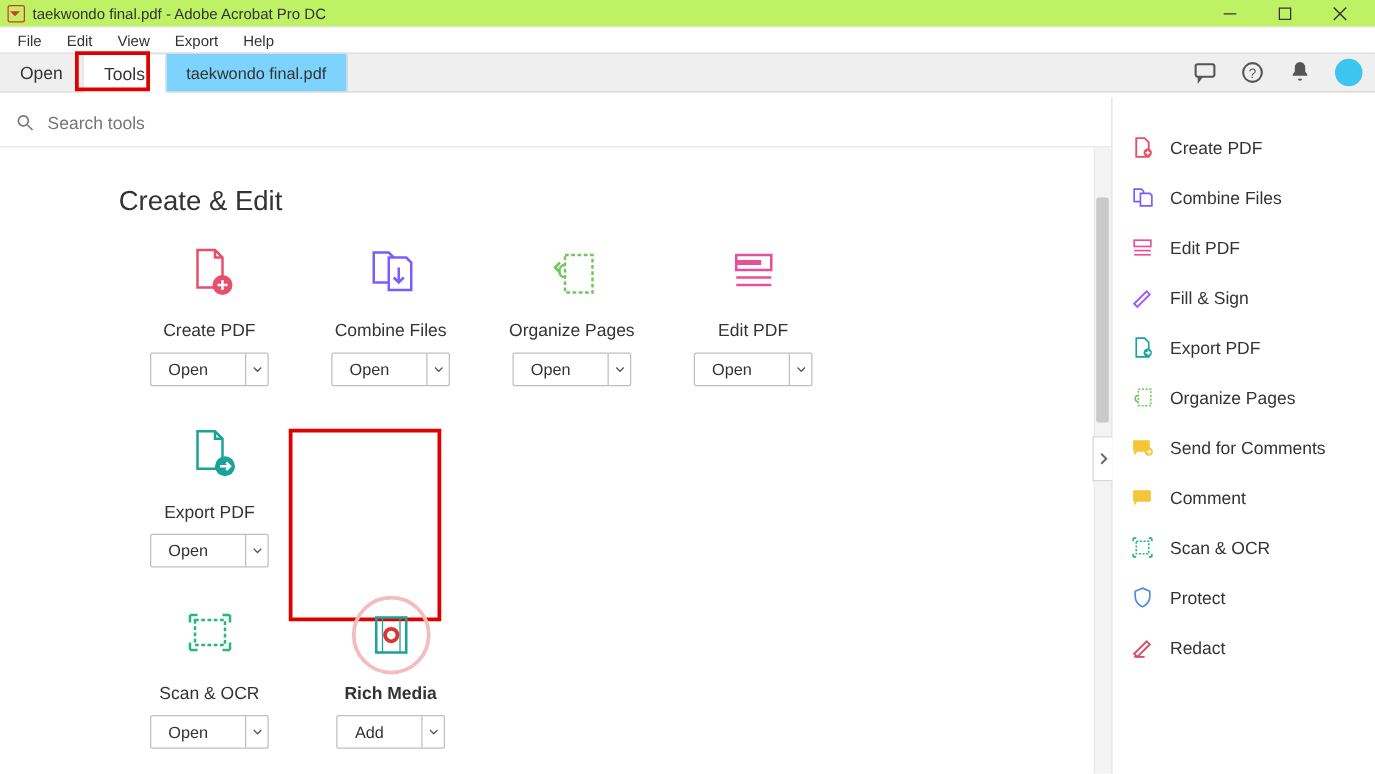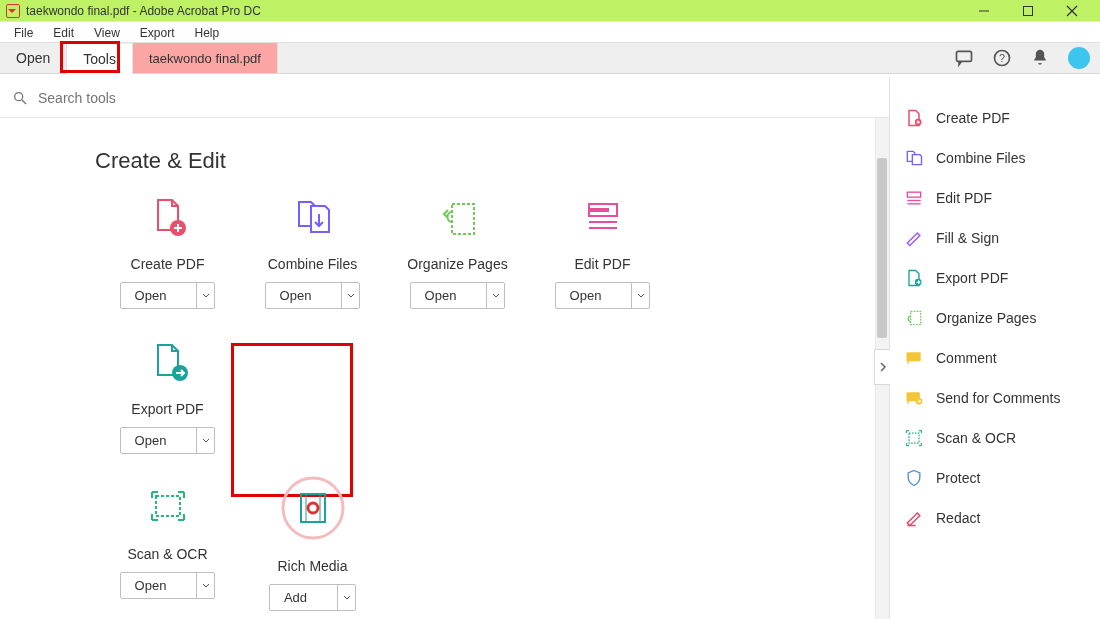--- a/index.html
+++ b/index.html
@@ -15,21 +15,21 @@
   .winbtn svg { width:12px; height:12px; }
 
   
   .menubar { height: 20px; display:flex; align-items:flex-end; padding: 0 4px; background:#fff; font-size:12px; }
   .menubar span { padding: 2px 10px; cursor:pointer; }
 
   
   .tabstrip { height: 32px; background:#efefef; border-top:1px solid #e0e0e0; border-bottom:1px solid #d8d8d8; display:flex; align-items:stretch; }
   .tabstrip .tab { padding: 0 16px; display:flex; align-items:center; font-size:14px; color:#333; cursor:pointer; border-right:1px solid #e0e0e0; background:#efefef; }
   .tabstrip .tab.active { background:#fff; border-bottom:1px solid #fff; position:relative; top:1px; }
-  .tabstrip .tab.doc { background:#fca5a5; font-size:13px; }
+  .tabstrip .tab.doc { background:#7dd3fc; font-size:13px; }
   .tabstrip .rightbar { margin-left:auto; display:flex; align-items:center; padding-right:10px; gap:18px; }
   .ricon { width:20px; height:20px; display:flex; align-items:center; justify-content:center; cursor:pointer; color:#555; }
   .avatar { width:22px; height:22px; border-radius:50%; background:#3bc5ef; }
 
   
   .hl-red { position:absolute; border:3px solid #e10000; pointer-events:none; }
   .hl1 { left:60px; top:41px; width:60px; height:32px; }
   .hl2 { left:231px; top:343px; width:122px; height:154px; }
 
   
@@ -245,21 +245,21 @@
         </div>
 
         <div class="tool">
           <svg width="72" height="72" viewBox="0 0 72 72" style="margin-top:-12px;">
             <circle cx="36" cy="36" r="30" fill="none" stroke="#f3bcbf" stroke-width="3"></circle>
             <rect x="24" y="22" width="24" height="28" fill="none" stroke="#1aa39a" stroke-width="2"></rect>
             <rect x="24" y="22" width="5" height="28" fill="none" stroke="#1aa39a" stroke-width="1"></rect>
             <rect x="43" y="22" width="5" height="28" fill="none" stroke="#1aa39a" stroke-width="1"></rect>
             <circle cx="36" cy="36" r="5" fill="none" stroke="#d33" stroke-width="3"></circle>
           </svg>
-          <div class="tname" style="margin-top:14px;">Rich Media</div>
+          <div class="tname" style="margin-top:2px;font-weight:bold;">Rich Media</div>
           <div class="btn-split">
             <div class="lbl">Add</div>
             <div class="dd">
                 <svg viewBox="0 0 8 8">
                   <path d="M1 2l3 3 3-3" fill="none" stroke="#555"></path>
                 </svg>
               </div>
           </div>
         </div>
       </div>
@@ -316,36 +316,36 @@
     </div>
     <div class="sideitem">
       <svg viewBox="0 0 24 24">
           <rect x="8" y="4" width="12" height="16" fill="none" stroke="#6fc95a" stroke-width="1.5" stroke-dasharray="2 1.5"></rect>
           <path d="M8 10c-4 0-4 6 0 6" fill="none" stroke="#6fc95a" stroke-width="1.5"></path>
         </svg>
       <span>Organize Pages</span>
     </div>
     <div class="sideitem">
       <svg viewBox="0 0 24 24">
-          <rect x="3" y="5" width="17" height="11" rx="1" fill="#f4c537"></rect>
-          <path d="M7 16l-3 4v-4" fill="#f4c537"></path>
-        </svg>
-      <span>Comment</span>
-    </div>
-    <div class="sideitem">
-      <svg viewBox="0 0 24 24">
           <rect x="3" y="5" width="16" height="11" rx="1" fill="#f4c537"></rect>
           <path d="M7 16l-3 4v-4" fill="#f4c537"></path>
           <circle cx="18" cy="16" r="4" fill="#f4c537"></circle>
           <path d="M16 16h4m-2-2l2 2-2 2" stroke="#fff" stroke-width="1.2" fill="none"></path>
         </svg>
       <span>Send for Comments</span>
     </div>
     <div class="sideitem">
       <svg viewBox="0 0 24 24">
+          <rect x="3" y="5" width="17" height="11" rx="1" fill="#f4c537"></rect>
+          <path d="M7 16l-3 4v-4" fill="#f4c537"></path>
+        </svg>
+      <span>Comment</span>
+    </div>
+    <div class="sideitem">
+      <svg viewBox="0 0 24 24">
           <rect x="6" y="6" width="12" height="12" fill="none" stroke="#25b77d" stroke-width="1.5" stroke-dasharray="2 1.5"></rect>
           <path d="M3 3h3M3 3v3M21 3h-3M21 3v3M3 21h3M3 21v-3M21 21h-3M21 21v-3" stroke="#25b77d" stroke-width="1.5"></path>
         </svg>
       <span>Scan &amp; OCR</span>
     </div>
     <div class="sideitem">
       <svg viewBox="0 0 24 24">
           <path d="M12 3l7 3v5c0 5-3 8-7 10-4-2-7-5-7-10V6z" fill="none" stroke="#4a8ddb" stroke-width="1.6"></path>
         </svg>
       <span>Protect</span>

